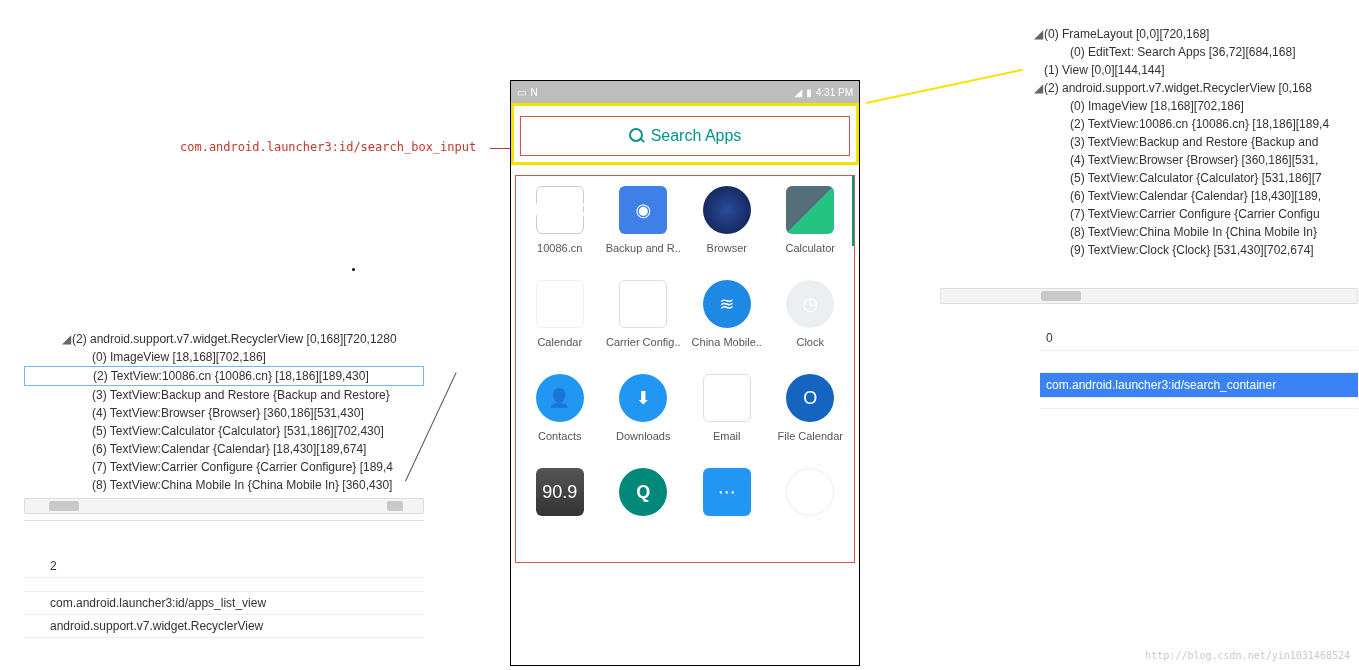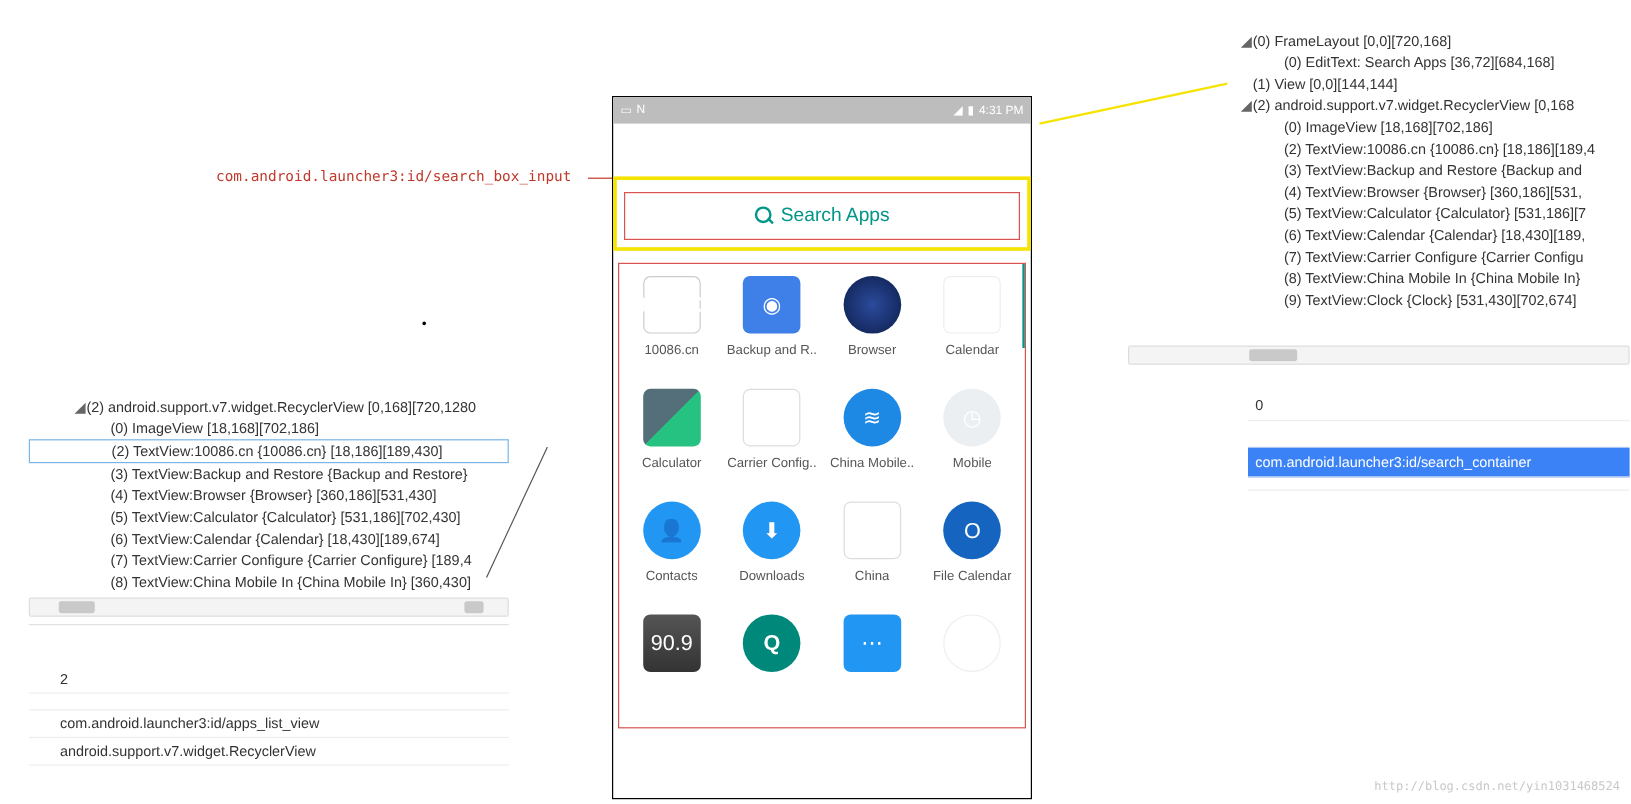--- a/index.html
+++ b/index.html
@@ -66,21 +66,21 @@
     left:510px; top:80px; width:350px; height:586px;
     border:1px solid #000; background:#fff;
   }
   .phone .statusbar {
     height:22px; background:#bdbdbd; color:#fff;
     display:flex; align-items:center; justify-content:flex-end;
     padding:0 6px; font-size:10px; gap:4px;
   }
   .phone .statusbar .left-ic { margin-right:auto; display:flex; gap:4px; }
   .search-wrap {
-    border:3px solid #f5e300; padding:10px 6px 6px 6px;margin-top:44px;
+    border:3px solid #f5e300; padding:10px 6px 6px 6px;
   }
   .search-box {
     border:1px solid #d9534f; height:40px;
     display:flex; align-items:center; justify-content:center;
     color:#009688; font-size:16px; gap:6px;
   }
   .search-box .mag {
     width:16px; height:16px; display:inline-block; position:relative;
   }
   .search-box .mag::before {
@@ -243,50 +243,50 @@
         </div>
         <div class="app">
           <div class="ico ico-backup square">◉</div>
           <div class="lbl">Backup and R..</div>
         </div>
         <div class="app">
           <div class="ico ico-browser"></div>
           <div class="lbl">Browser</div>
         </div>
         <div class="app">
+          <div class="ico ico-calc square"></div>
+          <div class="lbl">Calculator</div>
+        </div>
+        <div class="app">
           <div class="ico ico-calendar square">13</div>
           <div class="lbl">Calendar</div>
         </div>
         <div class="app">
-          <div class="ico ico-calc square"></div>
-          <div class="lbl">Calculator</div>
-        </div>
-        <div class="app">
           <div class="ico ico-carrier square">Q RD</div>
           <div class="lbl">Carrier Config..</div>
         </div>
         <div class="app">
           <div class="ico ico-cmobile">≋</div>
           <div class="lbl">China Mobile..</div>
         </div>
         <div class="app">
           <div class="ico ico-clock">◷</div>
-          <div class="lbl">Mobile</div>
+          <div class="lbl">Clock</div>
         </div>
         <div class="app">
           <div class="ico ico-contacts">👤</div>
           <div class="lbl">Contacts</div>
         </div>
         <div class="app">
           <div class="ico ico-downloads">⬇</div>
           <div class="lbl">Downloads</div>
         </div>
         <div class="app">
           <div class="ico ico-email square">@</div>
-          <div class="lbl">China</div>
+          <div class="lbl">Email</div>
         </div>
         <div class="app">
           <div class="ico ico-fileman">O</div>
           <div class="lbl">File Calendar</div>
         </div>
         <div class="app">
           <div class="ico ico-fmradio square">90.9</div>
           <div class="lbl"></div>
         </div>
         <div class="app">

